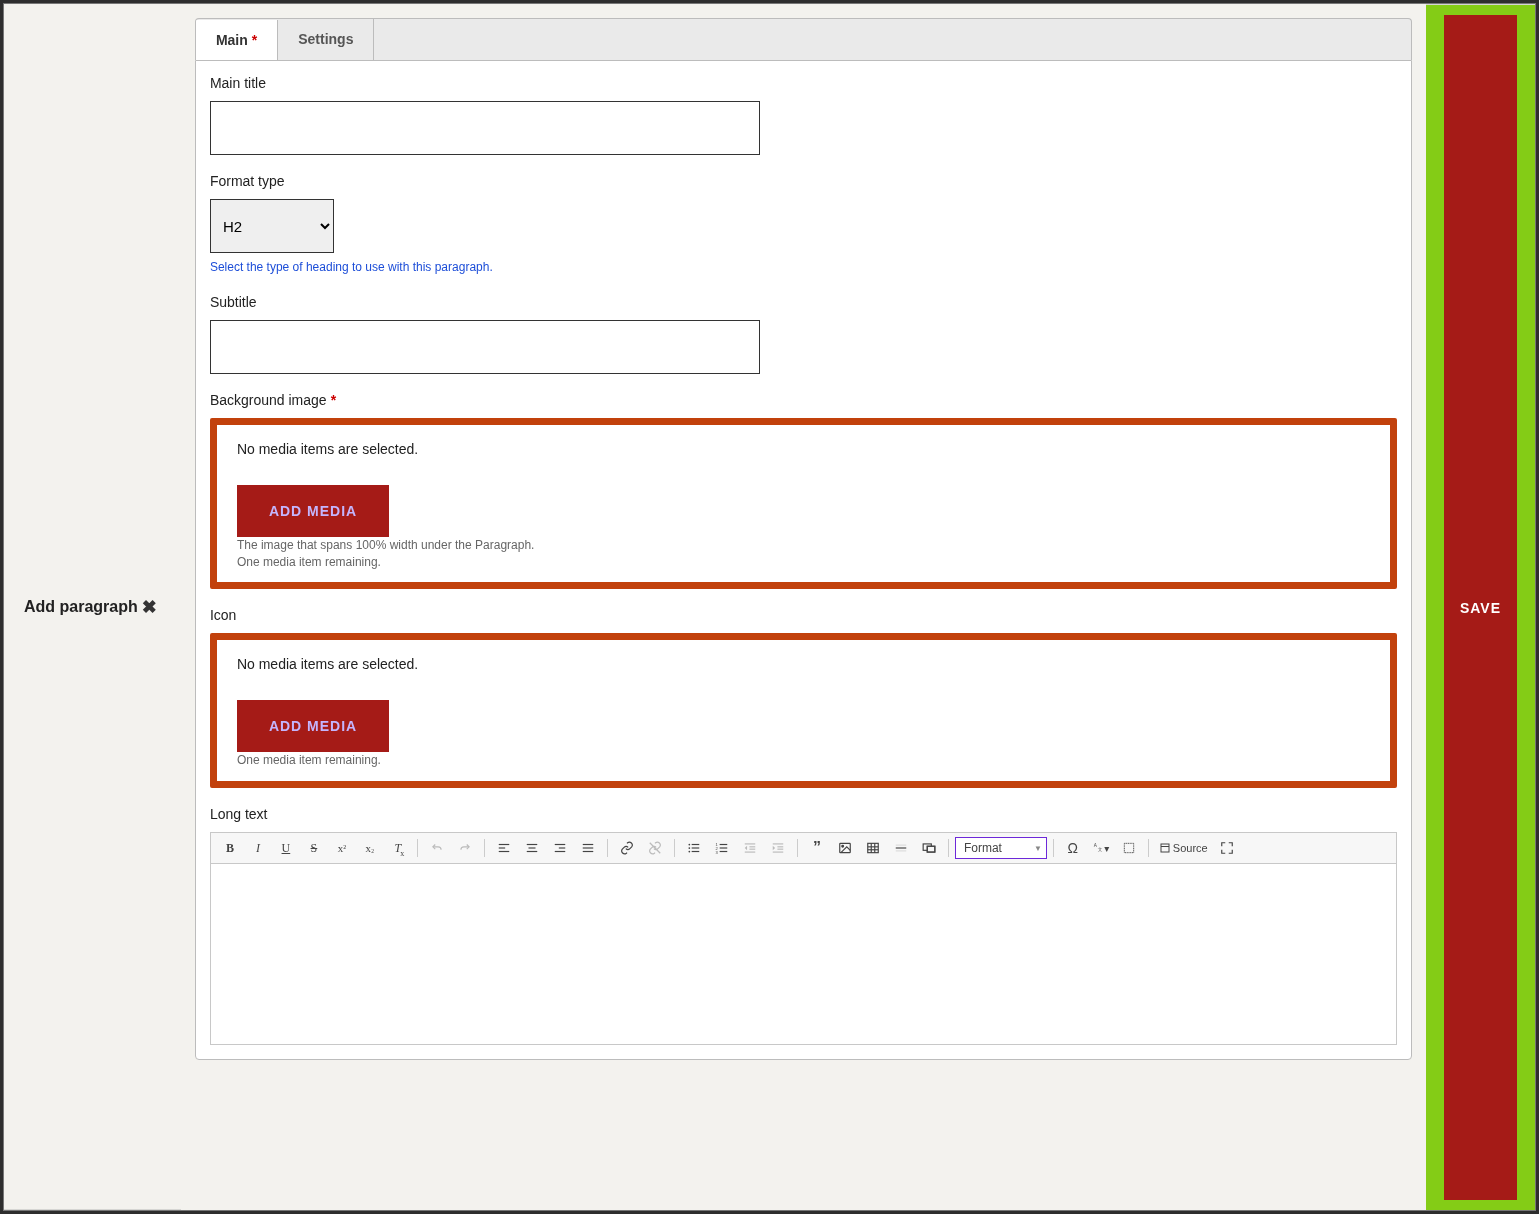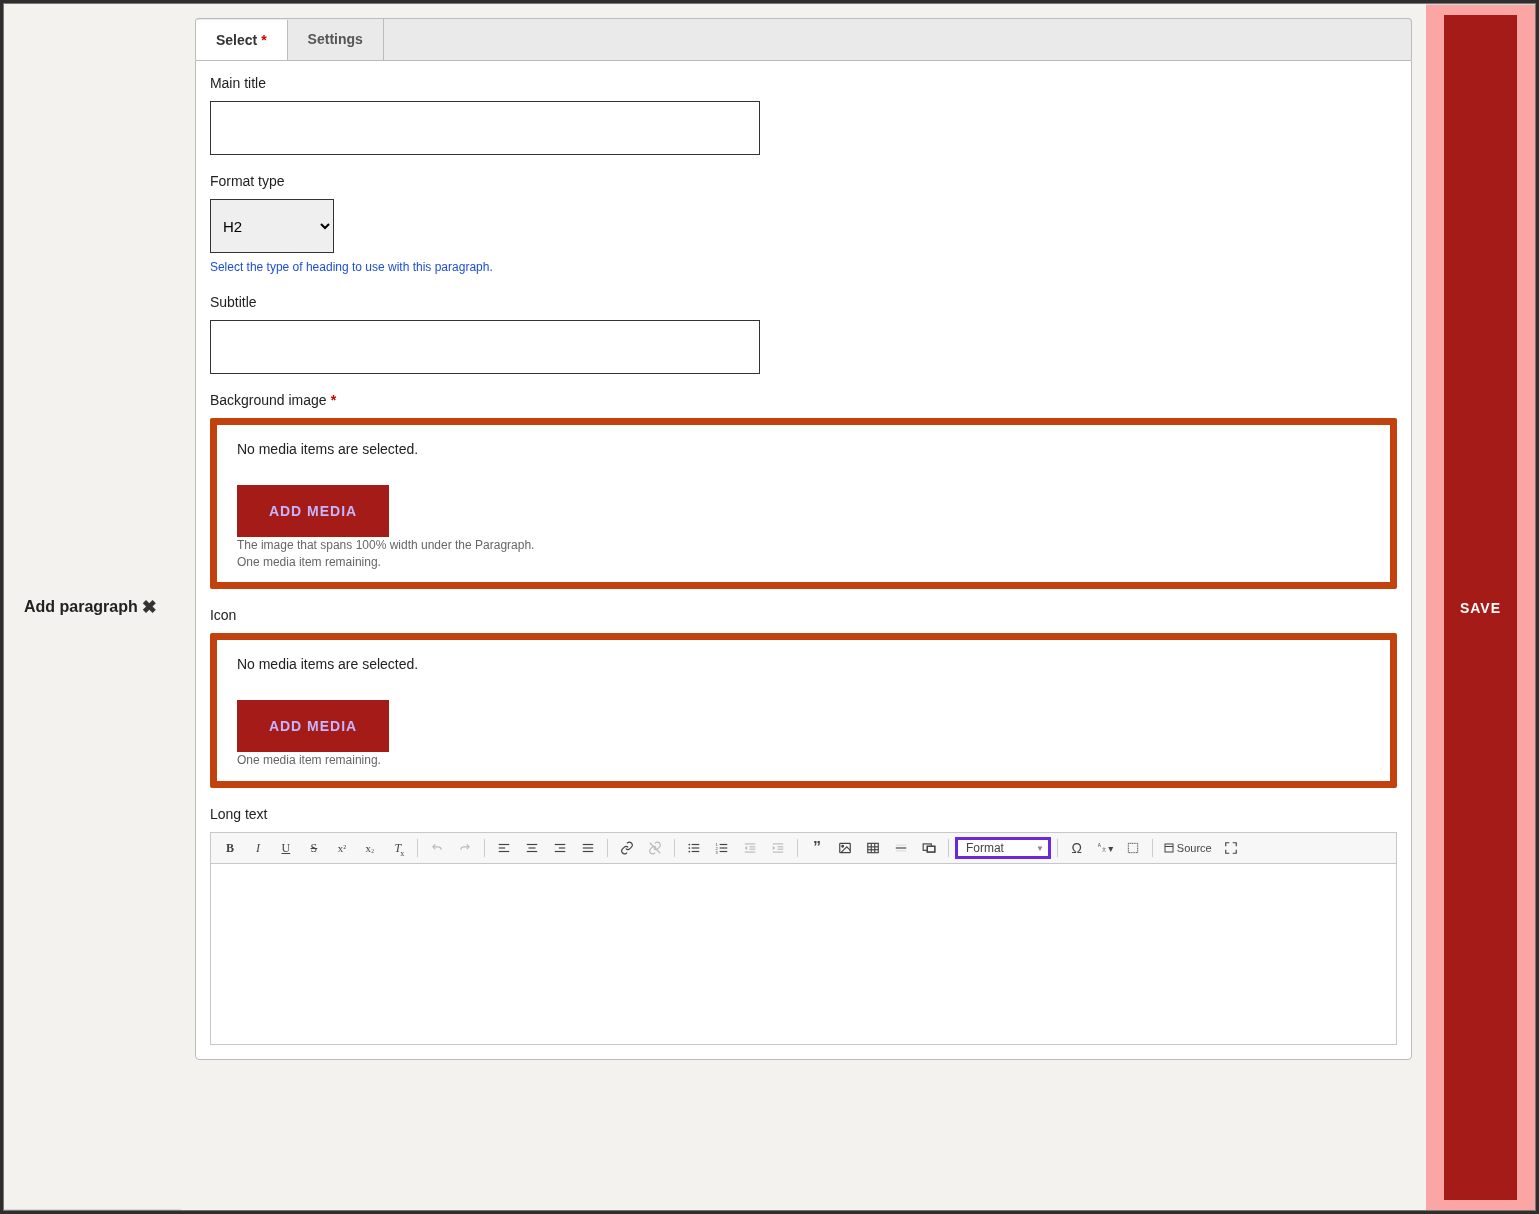--- a/index.html
+++ b/index.html
@@ -175,42 +175,42 @@
   .tb-btn svg { width: 14px; height: 14px; }
   .tb-btn.disabled { color: #bbb; cursor: default; }
   .tb-sep {
     width: 1px;
     height: 18px;
     background: #ccc;
     margin: 0 4px;
   }
   .tb-combo {
     height: 22px;
-    border: 3px solid #6d28d9;
+    border: 1px solid #6d28d9;
     background: #fff;
     font-size: 12px;
     color: #444;
     padding: 0 4px 0 8px;
     display: inline-flex;
     align-items: center;
     gap: 32px;
     cursor: pointer;
   }
   .tb-combo .arrow { font-size: 8px; color:#888; }
   .editor-area {
     min-height: 180px;
     background: #fff;
   }
 
   .modal-footer {
     border-top: 1px solid #d6d6d3;
     padding: 10px 18px;
     display: flex;
     justify-content: center;
-    background: #fca5a5;
+    background: #84cc16;
   }
 
   .bold-glyph { font-weight: bold; font-family: Georgia, serif; }
   .italic-glyph { font-style: italic; font-family: Georgia, serif; }
   .underline-glyph { text-decoration: underline; font-family: Georgia, serif; }
   .strike-glyph { text-decoration: line-through; font-family: Georgia, serif; }
   .sup-glyph { font-family: Georgia, serif; font-size:11px; }
   .sub-glyph { font-family: Georgia, serif; font-size:11px; }
   .tiny { font-size: 10px; }
   .source-label { font-size: 11px; margin-left: 2px; }
@@ -222,21 +222,21 @@
 
   <div class="modal-header">
     <span class="title">Add paragraph</span>
     <span class="close">✖</span>
   </div>
 
   <div class="modal-body">
 
     <div class="tabs">
       <div class="tab active">
-        <span>Select</span><span class="req-marker">*</span>
+        <span>Main</span><span class="req-marker">*</span>
       </div>
       <div class="tab inactive">
         <span>Settings</span>
       </div>
     </div>
 
     <div class="tab-panel">
 
       <div class="form-group">
         <label>Main title</label>

